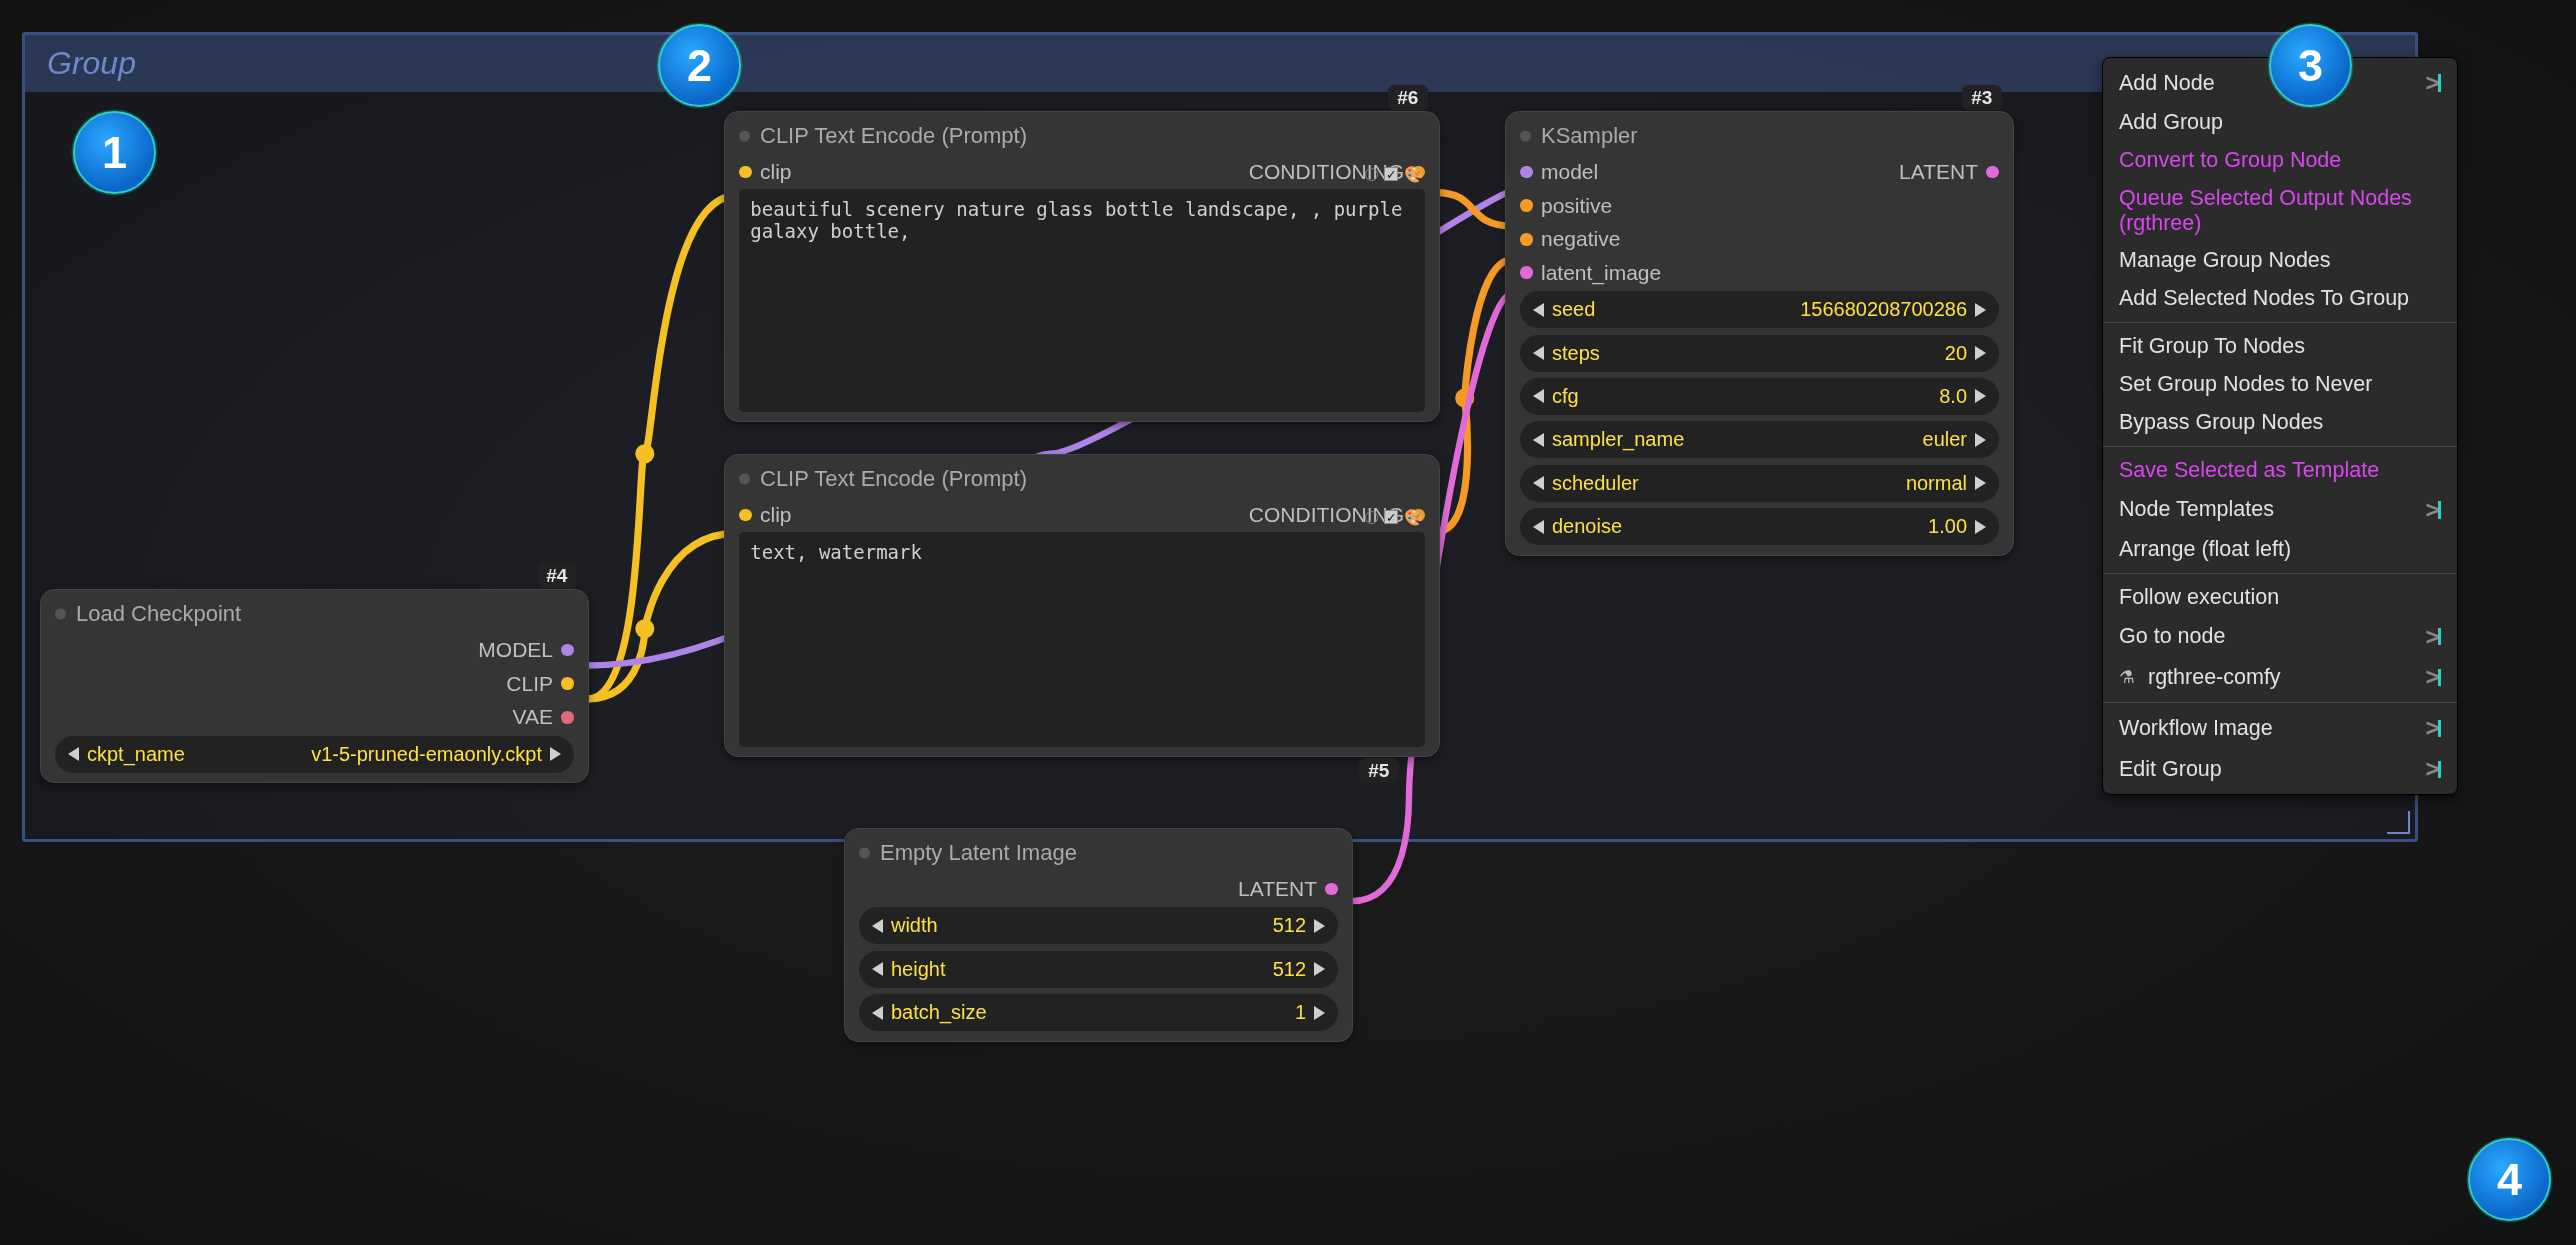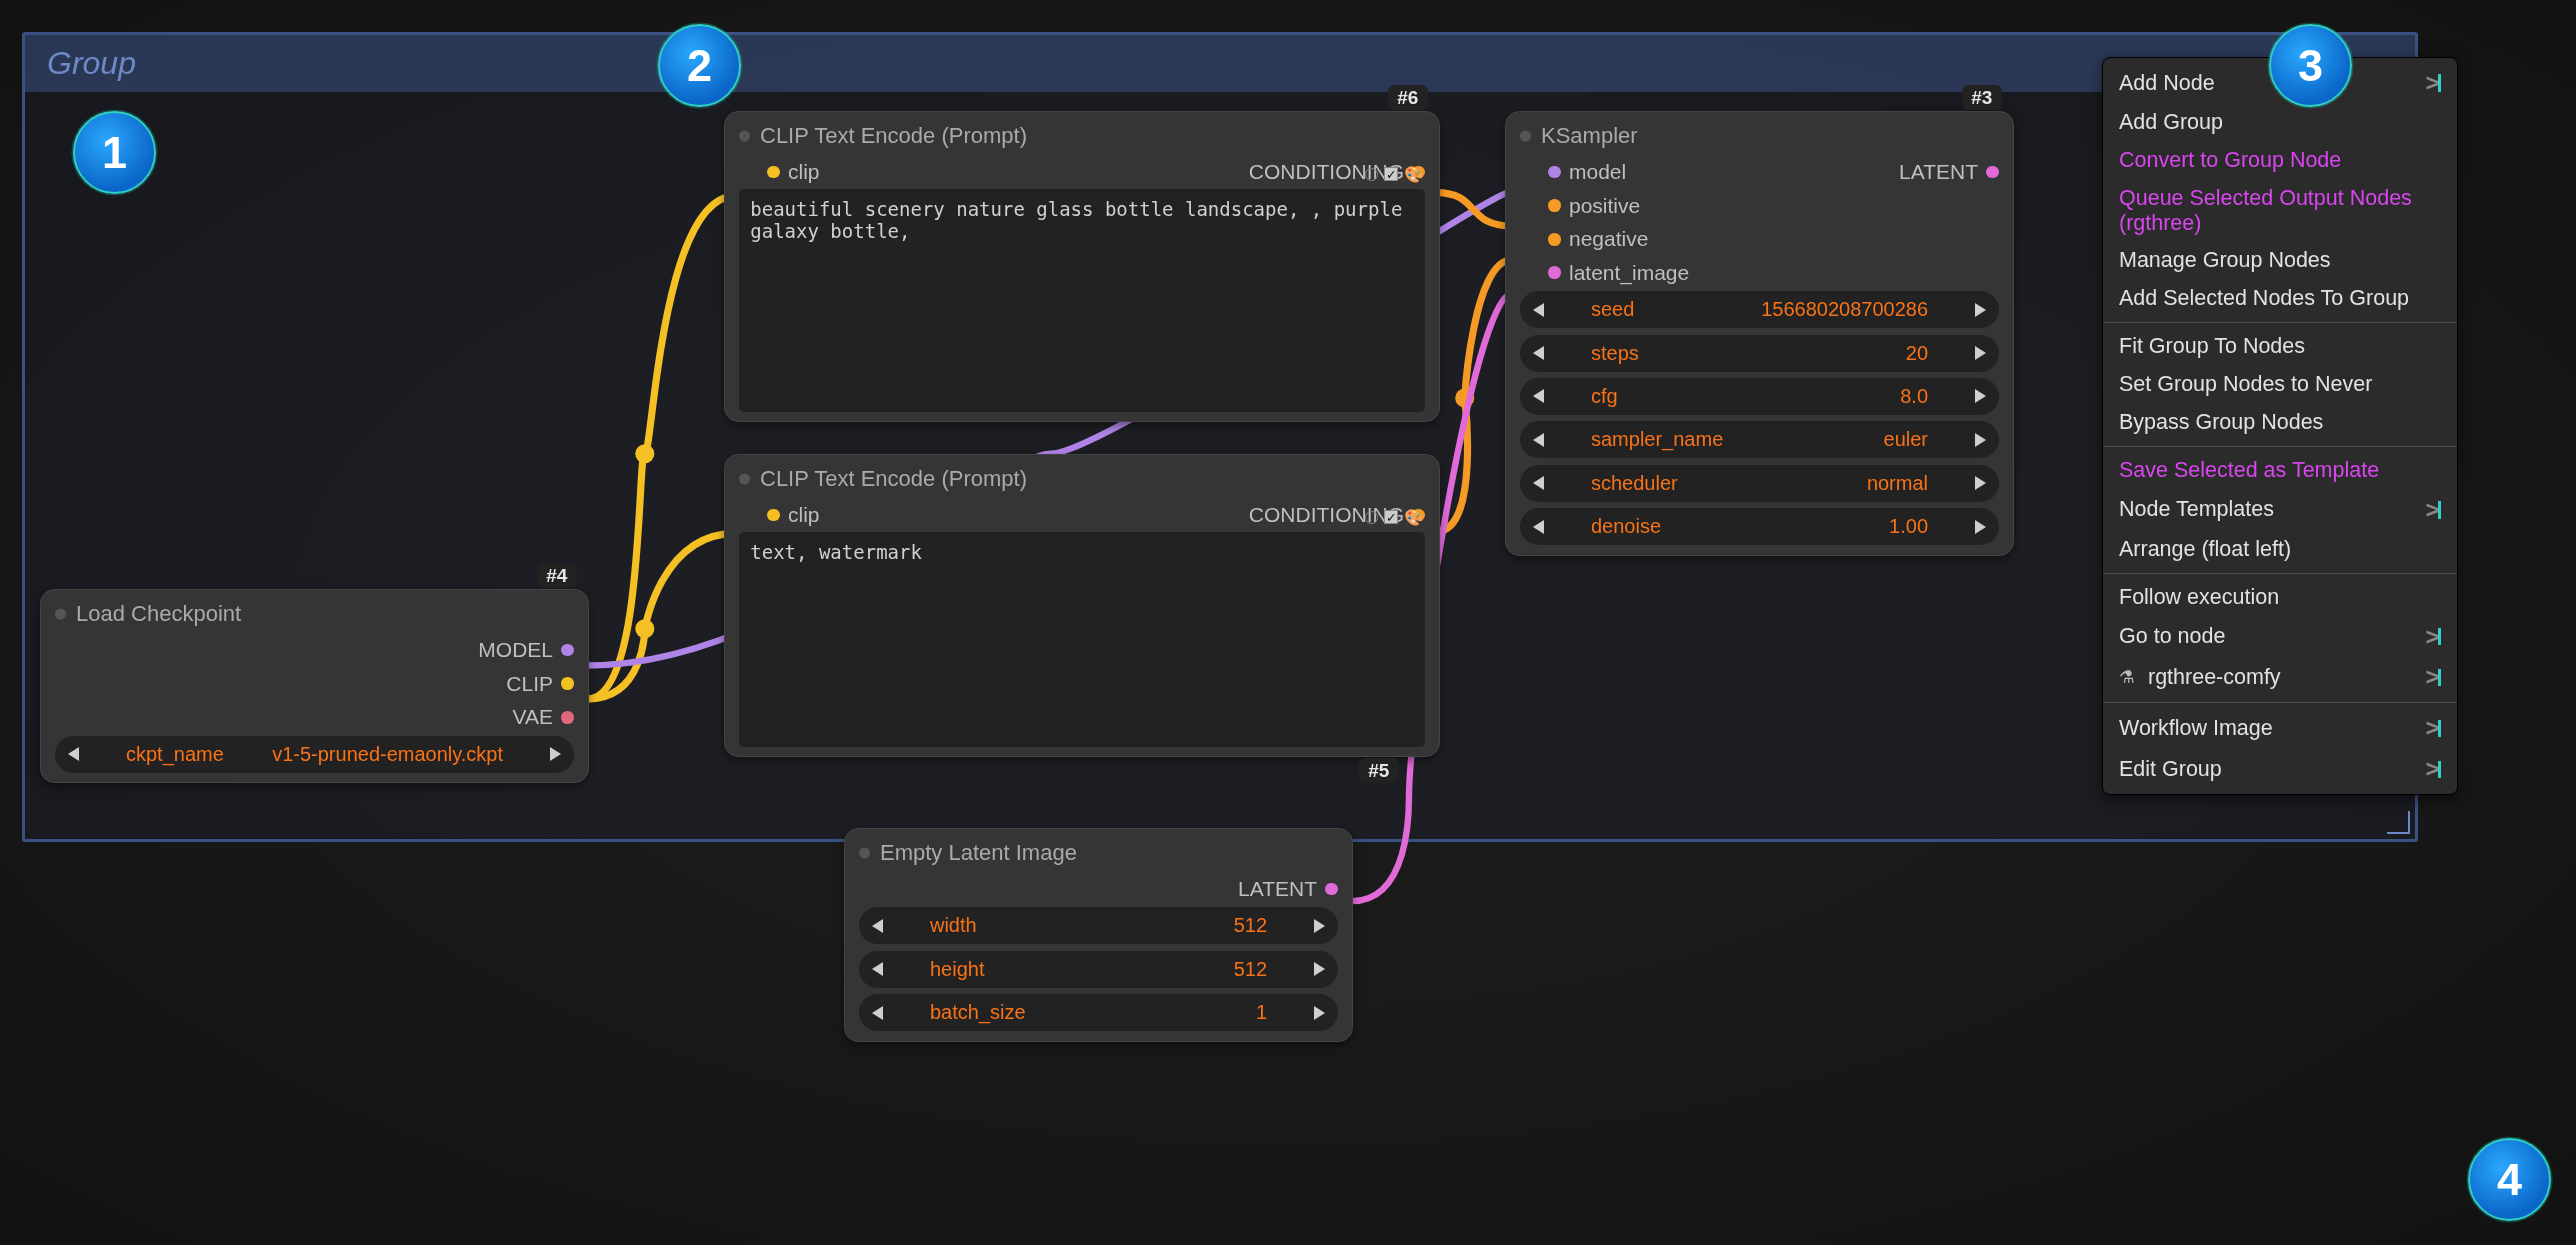--- a/index.html
+++ b/index.html
@@ -96,21 +96,20 @@
     font-weight: 600;
     padding: 1.6px 9.6px;
     border-radius: 6.4px;
   }
   .port-row {
     display: flex;
     justify-content: space-between;
     align-items: flex-start;
     padding: 0 14.3px;
     margin-bottom: 4.8px;
-    margin-left: 28px;
   }
   .port-col { display: flex; flex-direction: column; gap: 9.6px; }
   .port {
     display: flex;
     align-items: center;
     gap: 8px;
     font-size: 21px;
   }
   .port.out { flex-direction: row-reverse; }
   .port .pdot {
@@ -153,22 +152,21 @@
   }
   .widget {
     margin: 6.4px 14.3px 0 14.3px;
     background: #222;
     border-radius: 19px;
     height: 37px;
     display: flex;
     align-items: center;
     padding: 0 12.7px;
     font-size: 20px;
-    color: #f97316;
-    gap: 39px;
+    color: #fde047;
   }
   .widget .arrow-l, .widget .arrow-r {
     width: 0; height: 0;
     border-top: 7.2px solid transparent;
     border-bottom: 7.2px solid transparent;
   }
   .widget .arrow-l { border-right: 11px solid #cfcfcf; margin-right: 8px; }
   .widget .arrow-r { border-left: 11px solid #cfcfcf; margin-left: 8px; }
   .widget .wname { flex: 0 0 auto; }
   .widget .wval  { flex: 1 1 auto; text-align: right; font-weight: 500; }

